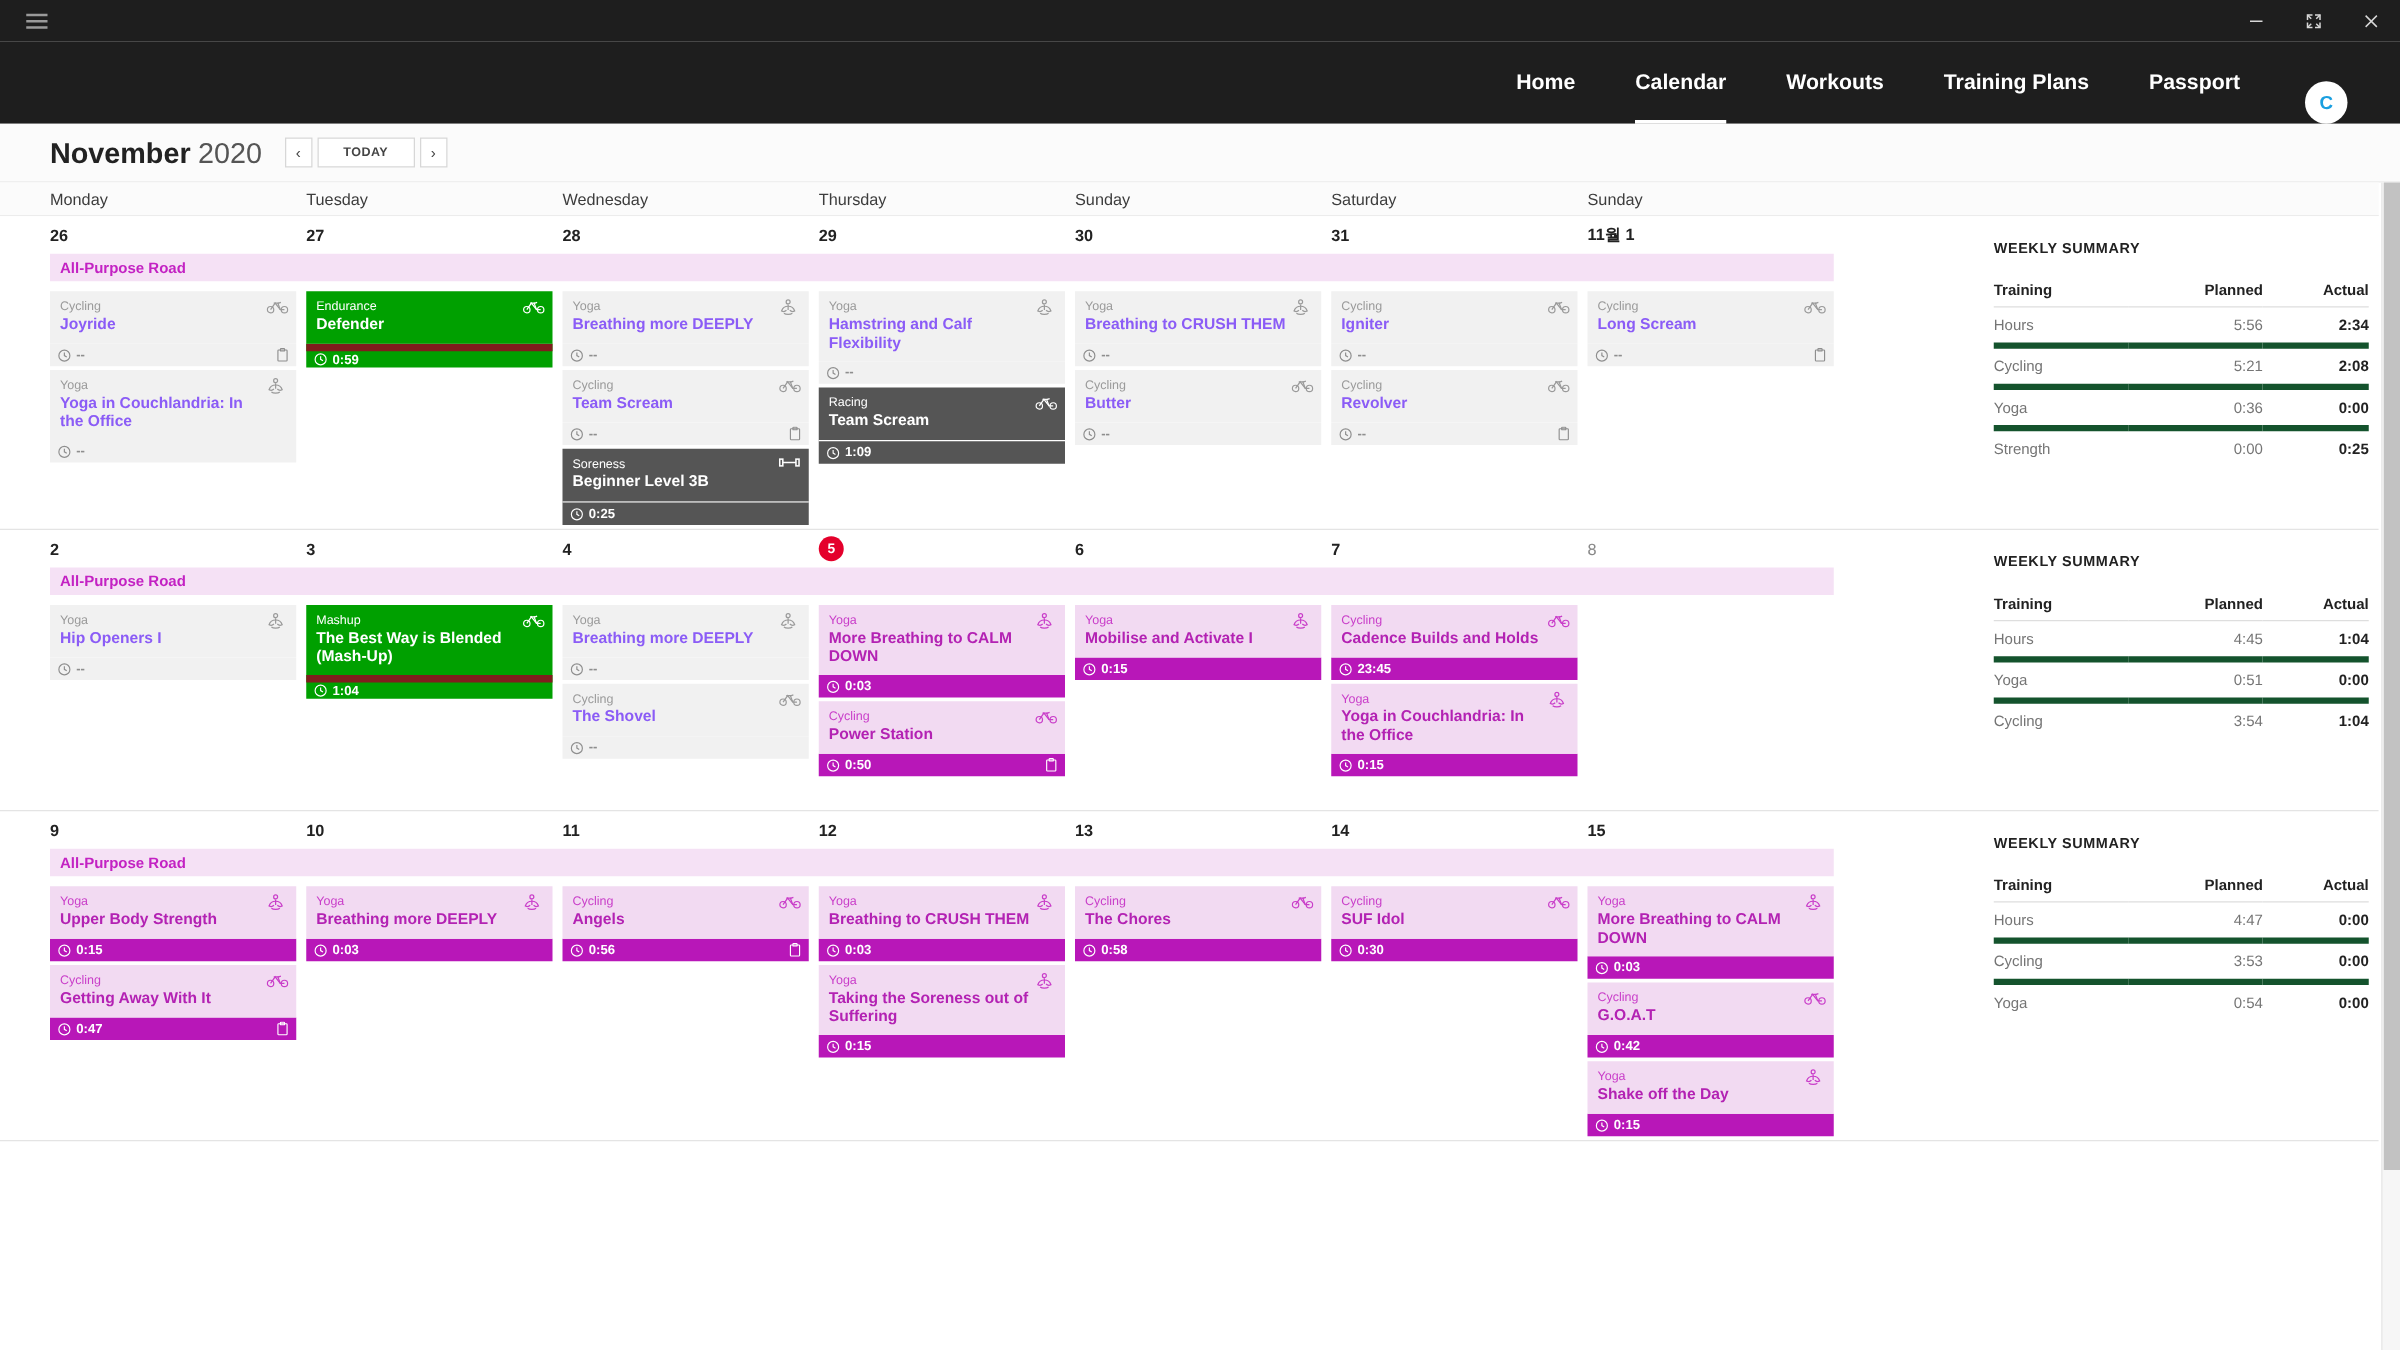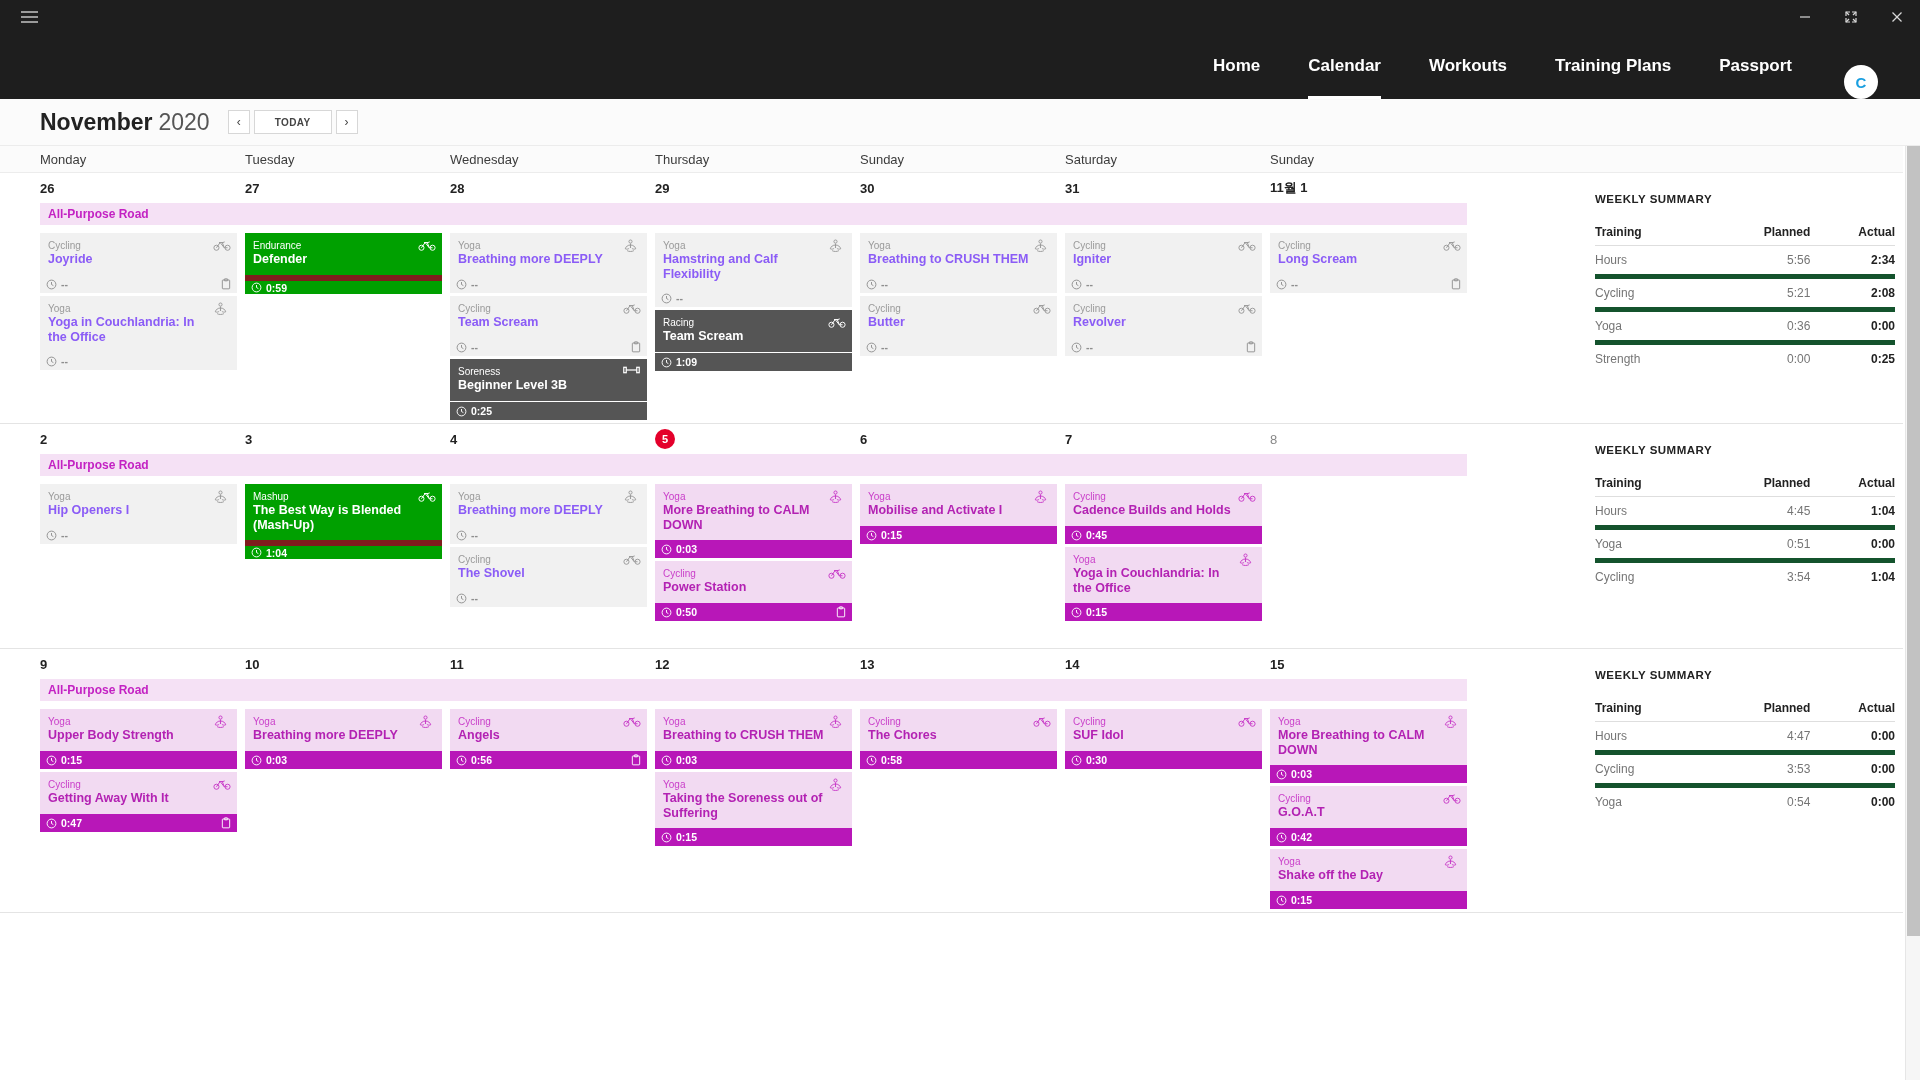--- a/index.html
+++ b/index.html
@@ -923,21 +923,21 @@
                 </div>
               </div>
               <div class="card-foot">
                 <div class="dur">
                   <span>
                     <svg class="clock" viewBox="0 0 14 14" width="11" height="11" fill="none" stroke="currentColor" stroke-width="1.2">
                       <circle cx="7" cy="7" r="5.6"></circle>
                       <path d="M7 3.8 L7 7 L9.4 8.4"></path>
                     </svg>
                   </span>
-                  <span>0:45</span>
+                  <span>23:45</span>
                 </div>
               </div>
             </div>
             <div class="card v-purple">
               <div class="card-body">
                 <div class="card-sport">Yoga</div>
                 <div class="card-title">Yoga in Couchlandria: In the Office</div>
                 <div class="card-icon">
                   <svg viewBox="0 0 20 20" width="15" height="15" fill="none" stroke="currentColor" stroke-width="1.3">
                     <circle cx="10" cy="3.4" r="2.1"></circle>

